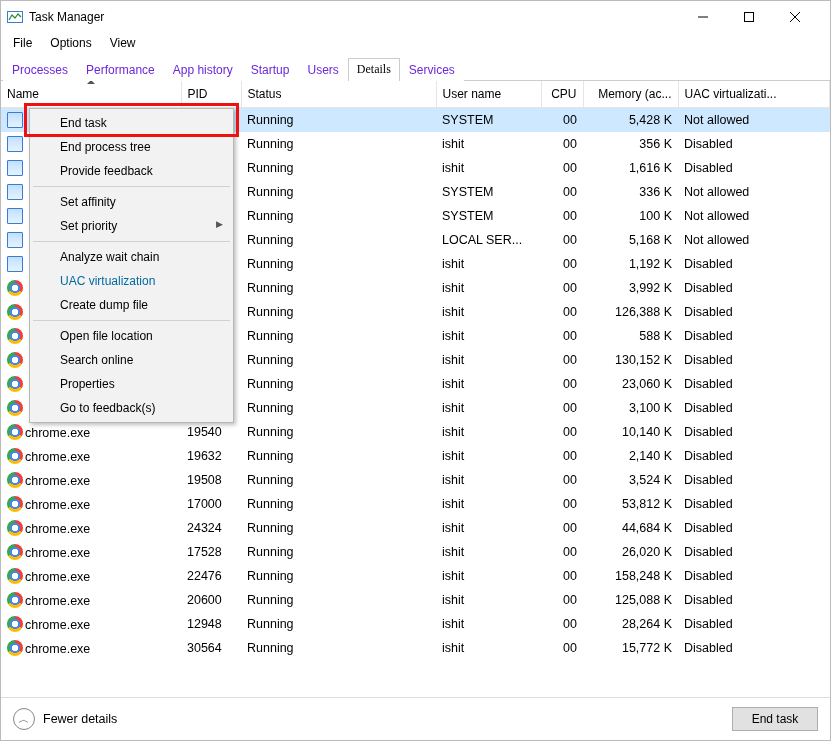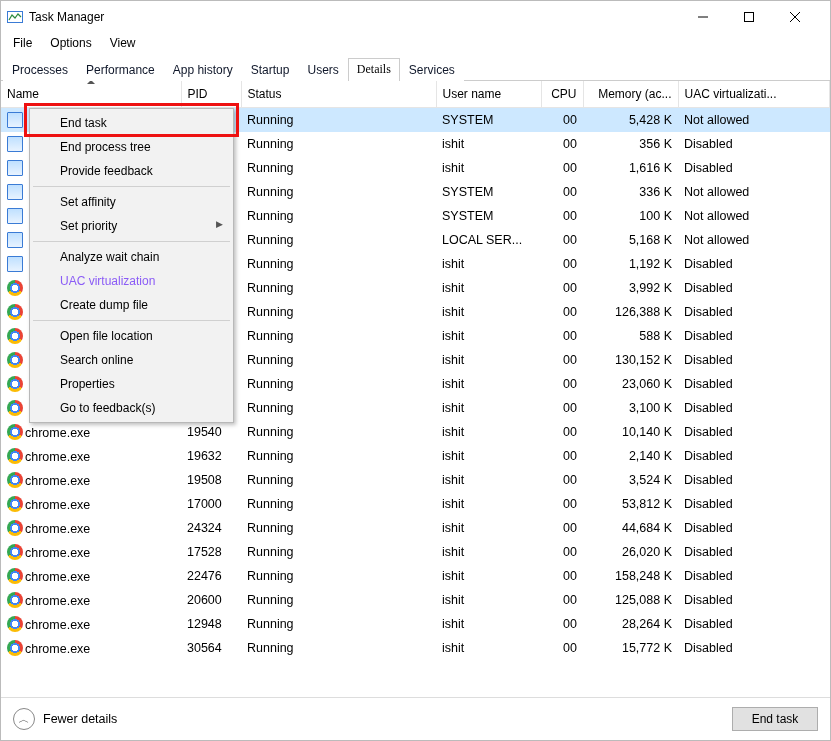--- a/index.html
+++ b/index.html
@@ -66,21 +66,21 @@
     position: relative;
     top: 1px;
     background: #fff;
   }
   .tab.active {
     border-color: #ccc;
     background: #fff;
     z-index: 2;
     font-family: Liberation Serif, serif;
   }
-  .tab:not(.active) { color: #0f172a; }
+  .tab:not(.active) { color: #6d28d9; }
 
   
   .table-wrap {
     flex: 1;
     overflow: hidden;
     position: relative;
     border-bottom: 1px solid #ddd;
   }
   table {
     border-collapse: collapse;
@@ -157,21 +157,21 @@
     box-shadow: 2px 2px 4px rgba(0,0,0,.25);
     padding: 2px;
     font-size: 12px;
     z-index: 10;
   }
   .context-menu .cm-item {
     padding: 5px 22px 5px 28px;
     position: relative;
     white-space: nowrap;
   }
-  .context-menu .cm-item.disabled { color: #8b5cf6; }
+  .context-menu .cm-item.disabled { color: #0369a1; }
   .context-menu .cm-item.has-sub::after {
     content: "▶";
     position: absolute;
     right: 8px; top: 5px;
     font-size: 9px;
     color: #555;
   }
   .context-menu .cm-sep {
     height: 1px;
     background: #d0d0d0;

